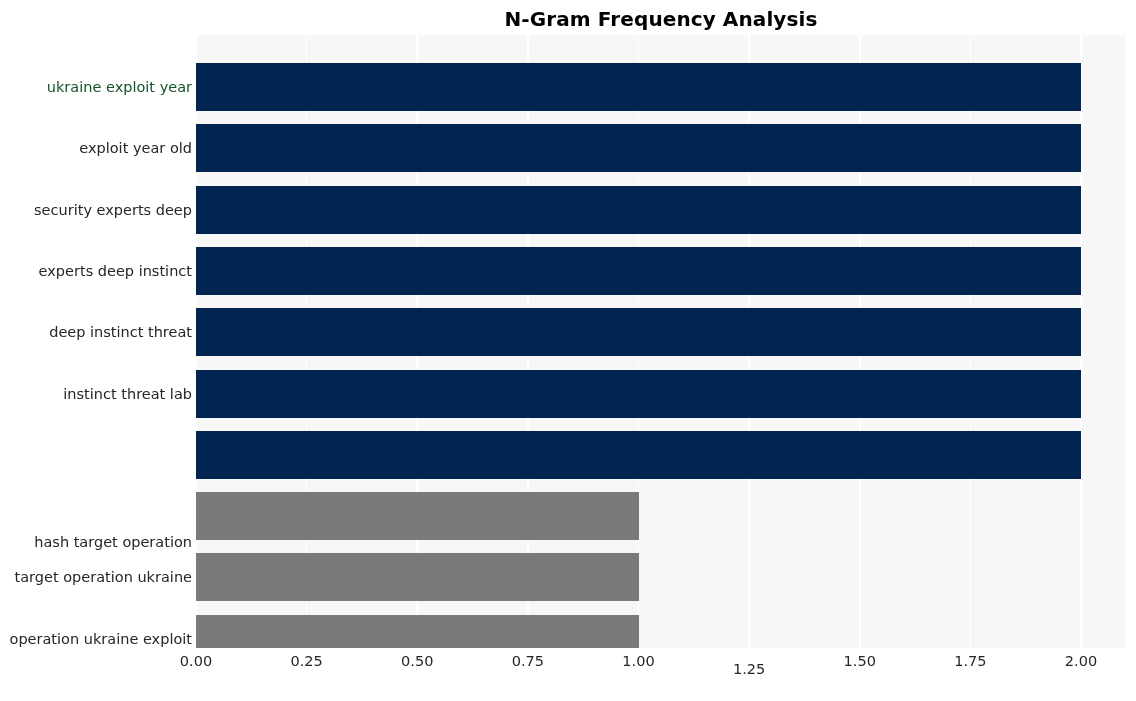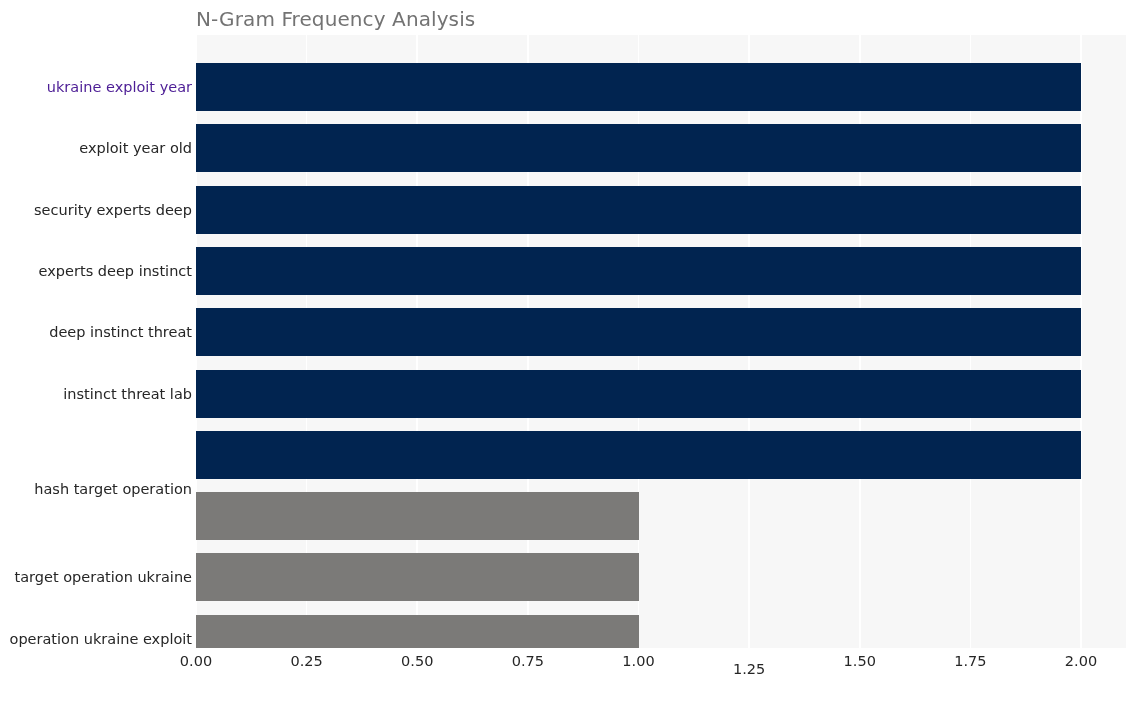--- a/index.html
+++ b/index.html
@@ -23,24 +23,24 @@
   }
 
   
   #chart-title {
     position: absolute;
     left: 196px;
     right: 10px;
     top: 6px;
     height: 26px;
     line-height: 26px;
-    text-align: left;
+    text-align: center;
     font-size: 20px;
-    font-weight: normal;
-    color: #737373;
+    font-weight: bold;
+    color: #000000;
     letter-spacing: 0.1px;
     white-space: nowrap;
   }
 
   
   #plot-area {
     position: absolute;
     left: 196px;
     top: 35px;
     width: 930px;
@@ -142,27 +142,27 @@
         <div class="bar" title="deep instinct threat: 2" style="width: 885px; top: 273.2px; background: rgb(1, 36, 80);"></div>
         <div class="bar" title="instinct threat lab: 2" style="width: 885px; top: 334.5px; background: rgb(1, 36, 80);"></div>
         <div class="bar" title="russian vps provider: 2" style="width: 885px; top: 395.8px; background: rgb(1, 36, 80);"></div>
         <div class="bar" title="hash target operation: 1" style="width: 442.5px; top: 457.1px; background: rgb(123, 122, 120);"></div>
         <div class="bar" title="target operation ukraine: 1" style="width: 442.5px; top: 518.4px; background: rgb(123, 122, 120);"></div>
         <div class="bar" title="operation ukraine exploit: 1" style="width: 442.5px; top: 579.7px; background: rgb(123, 122, 120);"></div>
       </div>
   </div>
 
   <div id="ytick-layer">
-      <div class="ytick-label" style="top: 41px; color: #4c1d95;">ukraine exploit year</div>
+      <div class="ytick-label" style="top: 41px; color: #14532d;">ukraine exploit year</div>
       <div class="ytick-label" style="top: 102.3px; color: rgb(38, 38, 38);">exploit year old</div>
       <div class="ytick-label" style="top: 163.6px; color: rgb(38, 38, 38);">security experts deep</div>
       <div class="ytick-label" style="top: 224.9px; color: rgb(38, 38, 38);">experts deep instinct</div>
       <div class="ytick-label" style="top: 286.2px; color: rgb(38, 38, 38);">deep instinct threat</div>
       <div class="ytick-label" style="top: 347.5px; color: rgb(38, 38, 38);">instinct threat lab</div>
-      <div class="ytick-label" style="top: 443px; color: rgb(38, 38, 38);">hash target operation</div>
+      <div class="ytick-label" style="top: 496px; color: rgb(38, 38, 38);">hash target operation</div>
       <div class="ytick-label" style="top: 531.4px; color: rgb(38, 38, 38);">target operation ukraine</div>
       <div class="ytick-label" style="top: 592.7px; color: rgb(38, 38, 38);">operation ukraine exploit</div>
     </div>
 
   <div id="xtick-layer">
       <div class="xtick-label" style="left: 0px; color: rgb(38, 38, 38);">0.00</div>
       <div class="xtick-label" style="left: 110.625px; color: rgb(38, 38, 38);">0.25</div>
       <div class="xtick-label" style="left: 221.25px; color: rgb(38, 38, 38);">0.50</div>
       <div class="xtick-label" style="left: 331.875px; color: rgb(38, 38, 38);">0.75</div>
       <div class="xtick-label" style="left: 442.5px; color: rgb(38, 38, 38);">1.00</div>

